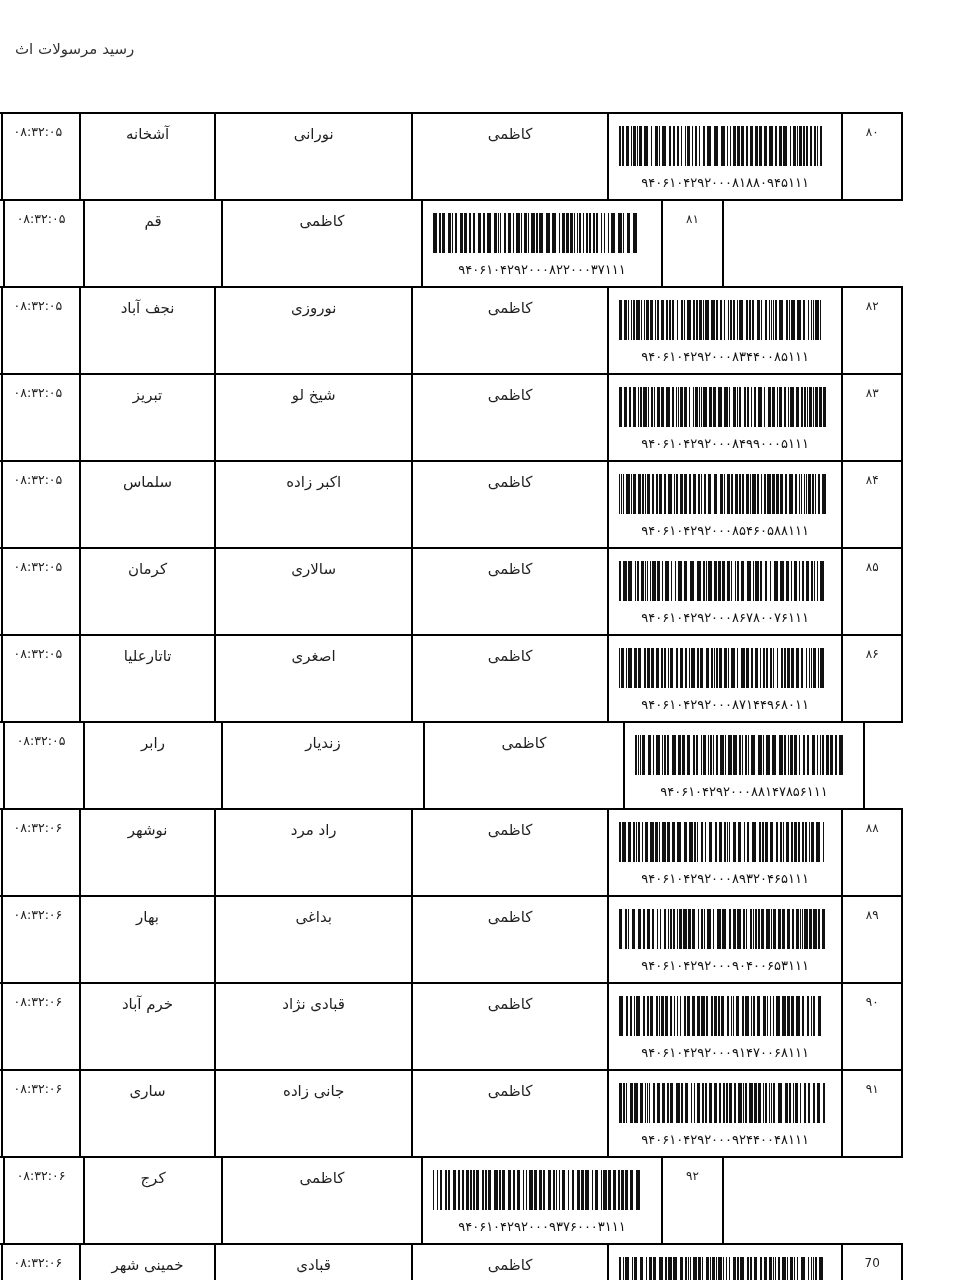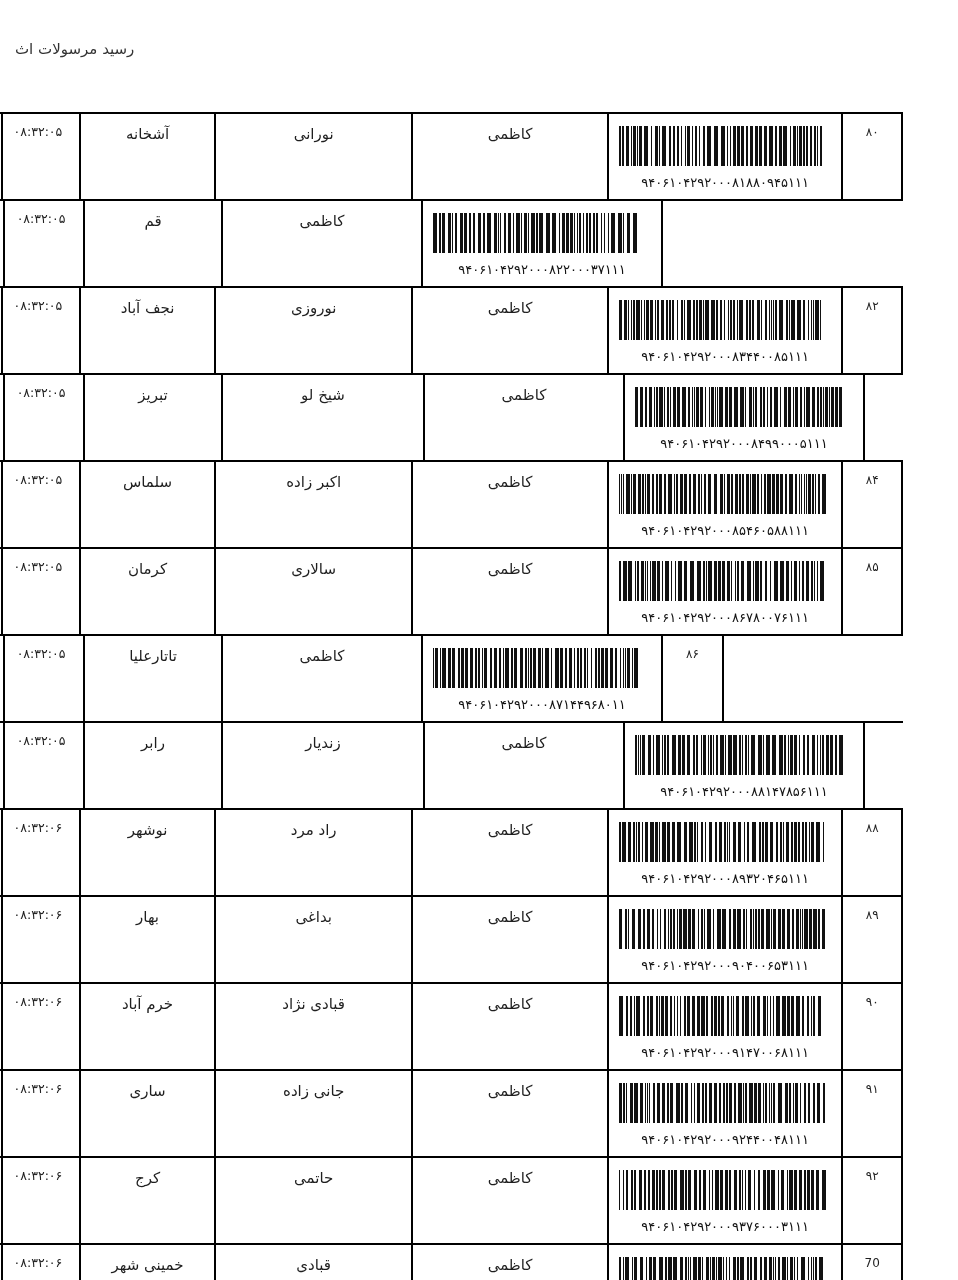--- a/index.html
+++ b/index.html
@@ -165,20 +165,21 @@
             <rect x="175" y="0" width="1" height="40"></rect>
             <rect x="178" y="0" width="4" height="40"></rect>
             <rect x="185" y="0" width="4" height="40"></rect>
             <rect x="190" y="0" width="1" height="40"></rect>
             <rect x="194" y="0" width="3" height="40"></rect>
             <rect x="200" y="0" width="4" height="40"></rect>
           </svg>
         </div>
         <div class="codetext" dir="ltr">۹۴۰۶۱۰۴۲۹۲۰۰۰۸۲۲۰۰۰۳۷۱۱۱</div>
       </div>
+      <div class="cell c-num"><span dir="ltr">۸۱</span></div>
     </div>
     <div class="row">
       <div class="cell c-cut"></div>
       <div class="cell c-time"><span dir="ltr">۰۸:۳۲:۰۵</span></div>
       <div class="cell c-city"><span>نجف آباد</span></div>
       <div class="cell c-name"><span>نوروزی</span></div>
       <div class="cell c-sender"><span>کاظمی</span></div>
       <div class="cell c-code">
         <div class="bc">
           <svg viewBox="0 0 211 40" preserveAspectRatio="none" fill="#111" xmlns="http://www.w3.org/2000/svg">
@@ -303,20 +304,21 @@
             <rect x="188" y="0" width="1" height="40"></rect>
             <rect x="190" y="0" width="3" height="40"></rect>
             <rect x="194" y="0" width="1" height="40"></rect>
             <rect x="196" y="0" width="3" height="40"></rect>
             <rect x="200" y="0" width="3" height="40"></rect>
             <rect x="204" y="0" width="3" height="40"></rect>
           </svg>
         </div>
         <div class="codetext" dir="ltr">۹۴۰۶۱۰۴۲۹۲۰۰۰۸۴۹۹۰۰۰۵۱۱۱</div>
       </div>
+      <div class="cell c-num"><span dir="ltr">۸۳</span></div>
     </div>
     <div class="row">
       <div class="cell c-cut"></div>
       <div class="cell c-time"><span dir="ltr">۰۸:۳۲:۰۵</span></div>
       <div class="cell c-city"><span>سلماس</span></div>
       <div class="cell c-name"><span>اکبر زاده</span></div>
       <div class="cell c-sender"><span>کاظمی</span></div>
       <div class="cell c-code">
         <div class="bc">
           <svg viewBox="0 0 211 40" preserveAspectRatio="none" fill="#111" xmlns="http://www.w3.org/2000/svg">
@@ -441,20 +443,21 @@
           </svg>
         </div>
         <div class="codetext" dir="ltr">۹۴۰۶۱۰۴۲۹۲۰۰۰۸۶۷۸۰۰۷۶۱۱۱</div>
       </div>
       <div class="cell c-num"><span dir="ltr">۸۵</span></div>
     </div>
     <div class="row">
       <div class="cell c-cut"></div>
       <div class="cell c-time"><span dir="ltr">۰۸:۳۲:۰۵</span></div>
       <div class="cell c-city"><span>تاتارعلیا</span></div>
+      <div class="cell c-name"><span>اصغری</span></div>
       <div class="cell c-sender"><span>کاظمی</span></div>
       <div class="cell c-code">
         <div class="bc">
           <svg viewBox="0 0 211 40" preserveAspectRatio="none" fill="#111" xmlns="http://www.w3.org/2000/svg">
             <rect x="0" y="0" width="1" height="40"></rect>
             <rect x="2" y="0" width="3" height="40"></rect>
             <rect x="7" y="0" width="1" height="40"></rect>
             <rect x="9" y="0" width="4" height="40"></rect>
             <rect x="15" y="0" width="3" height="40"></rect>
             <rect x="19" y="0" width="3" height="40"></rect>
@@ -832,21 +835,20 @@
           </svg>
         </div>
         <div class="codetext" dir="ltr">۹۴۰۶۱۰۴۲۹۲۰۰۰۹۲۴۴۰۰۴۸۱۱۱</div>
       </div>
       <div class="cell c-num"><span dir="ltr">۹۱</span></div>
     </div>
     <div class="row">
       <div class="cell c-cut"></div>
       <div class="cell c-time"><span dir="ltr">۰۸:۳۲:۰۶</span></div>
       <div class="cell c-city"><span>کرج</span></div>
-      <div class="cell c-name"><span>حاتمی</span></div>
       <div class="cell c-sender"><span>کاظمی</span></div>
       <div class="cell c-code">
         <div class="bc">
           <svg viewBox="0 0 211 40" preserveAspectRatio="none" fill="#111" xmlns="http://www.w3.org/2000/svg">
             <rect x="0" y="0" width="1" height="40"></rect>
             <rect x="4" y="0" width="1" height="40"></rect>
             <rect x="7" y="0" width="2" height="40"></rect>
             <rect x="12" y="0" width="2" height="40"></rect>
             <rect x="15" y="0" width="2" height="40"></rect>
             <rect x="20" y="0" width="3" height="40"></rect>

